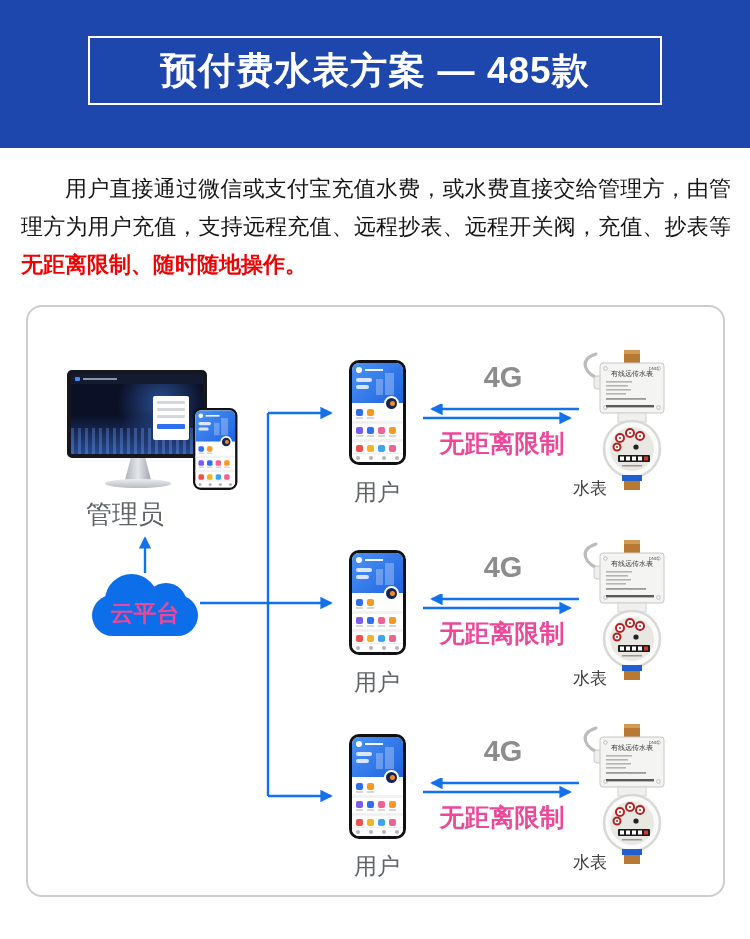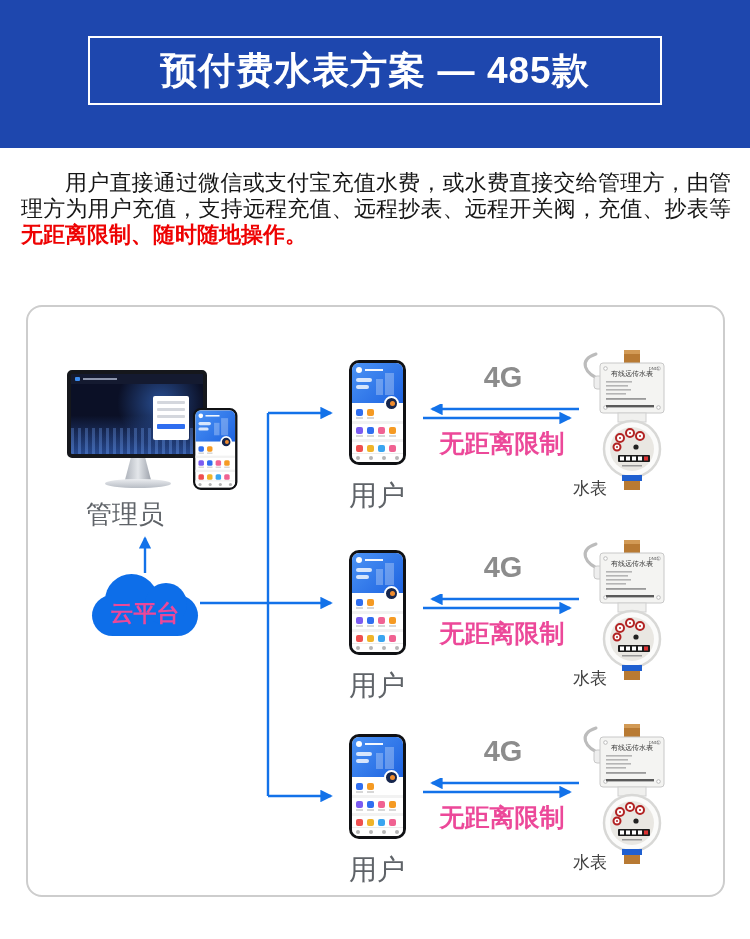--- a/index.html
+++ b/index.html
@@ -11,21 +11,21 @@
   
   .banner { position:absolute; left:0; top:0; width:750px; height:148px; background:#1e47ae; }
   .banner-frame {
     position:absolute; left:88px; top:36px; width:574px; height:69px;
     border:2px solid #fff; display:flex; align-items:center; justify-content:center;
   }
   .banner-title { color:#fff; font-size:37px; font-weight:700; letter-spacing:1px; white-space:nowrap; }
   
   .intro {
     position:absolute; left:21px; top:170px; width:710px;
-    font-size:22px; line-height:26px; color:#161616; text-align:justify; text-indent:2em;
+    font-size:22px; line-height:38px; color:#161616; text-align:justify; text-indent:2em;
   }
   .intro .red { color:#ee0202; font-weight:700; }
   
   .diagram {
     position:absolute; left:26px; top:305px; width:699px; height:592px;
     border:2px solid #cdcdcd; border-radius:16px; background:#fff;
   }
   .connectors { position:absolute; left:0; top:0; width:699px; height:592px; }
   
   .monitor { position:absolute; left:39px; top:63px; width:140px; height:120px; }
@@ -95,21 +95,21 @@
   .p-row .ic::after { content:''; position:absolute; left:0; bottom:-3px; width:7px; height:2px; background:#d7d7d7; }
   .ic.c1{background:#2f6ef0;} .ic.c2{background:#f59a23;} .ic.c3{background:#7b5bf0;}
   .ic.c4{background:#ef4f4f;} .ic.c5{background:#f0b429;} .ic.c6{background:#3aa5f0;} .ic.c7{background:#f06292;}
   .p-sec { height:3px; background:#f2f2f2; margin:5px -4px 3px -4px; }
   .p-tab { position:absolute; left:0; bottom:0; width:100%; height:9px; border-top:1px solid #ececec; display:flex; justify-content:space-around; align-items:center; background:#fff; }
   .p-tab i { width:4px; height:4px; border-radius:50%; background:#b5b5b5; }
   
   .row { position:absolute; left:0; width:699px; height:165px; }
   .row1 { top:41px; } .row2 { top:231px; } .row3 { top:415px; }
   .row .phone-slot { position:absolute; left:321px; top:12px; }
-  .user-label  { position:absolute; left:289px; top:129px; width:120px; font-size:28px; color:#5f6368; text-align:center; }
+  .user-label  { position:absolute; left:289px; top:129px; width:120px; font-size:23px; color:#5f6368; text-align:center; }
   .meter-label { position:absolute; left:545px; top:129px; width:120px; font-size:17px; color:#404040; text-align:left; }
   .net-label { position:absolute; left:400px; top:13px; width:150px; text-align:center; font-size:29px; color:#8c8c8c; font-weight:600; }
   .row-arrows { position:absolute; left:393px; top:56px; }
   .note { position:absolute; left:395px; top:79px; width:158px; text-align:center; font-size:25px; font-weight:700; color:#ec4899; }
   .meter-slot { position:absolute; left:552px; top:2px; }
 </style>
 </head>
 <body>
 
 <div class="banner">

